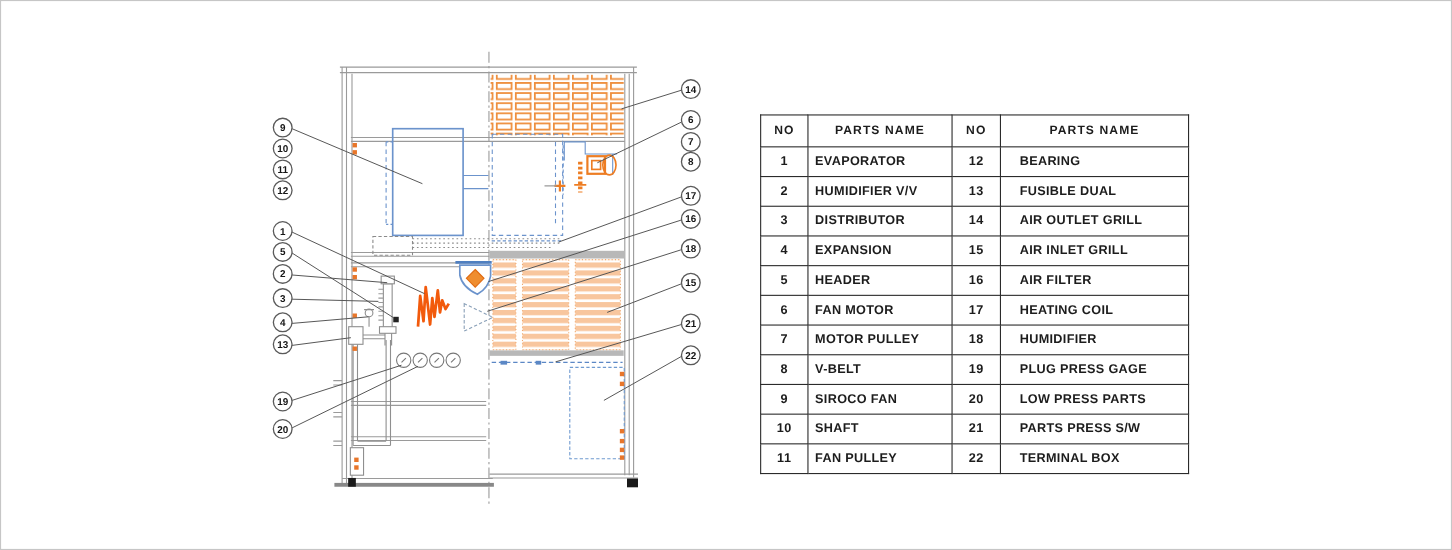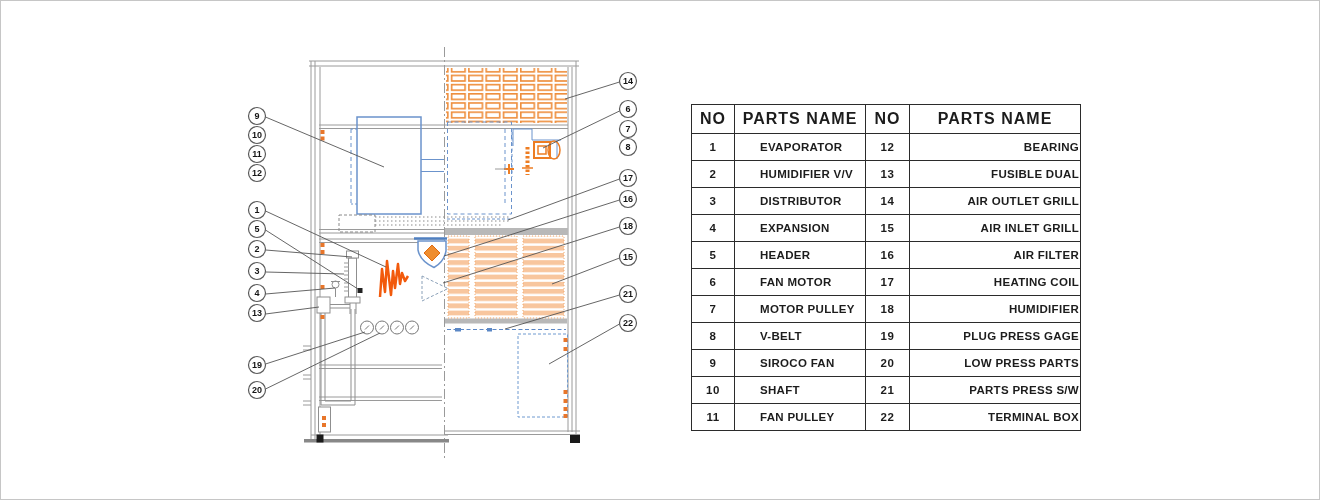--- a/index.html
+++ b/index.html
@@ -12,25 +12,25 @@
   .callout circle{fill:#fff;stroke:#5a5a5a;stroke-width:1.2;}
   .callout text{font-family:"Liberation Sans",sans-serif;font-size:9px;font-weight:bold;
                 fill:#151515;text-anchor:middle;}
 
   
   table.parts{position:absolute;left:690px;top:103px;width:389px;height:291px;
               border-collapse:collapse;table-layout:fixed;
               font-family:"Liberation Sans",sans-serif;font-size:11.5px;font-weight:bold;
               color:#1c1c1c;background:#fff;}
   table.parts th,table.parts td{border:1px solid #2b2b2b;overflow:hidden;white-space:nowrap;}
-  table.parts th{height:26px;font-size:16px;letter-spacing:1px;text-align:center;}
+  table.parts th{height:26px;font-size:11px;letter-spacing:1px;text-align:center;}
   table.parts td{height:24px;}
   td.no{text-align:center;letter-spacing:0.5px;}
-  td.nm1{text-align:left;padding-left:25px;letter-spacing:0.3px;}
-  td.nm2{text-align:right;padding-left:17px;letter-spacing:0.3px;}
+  td.nm1{text-align:left;padding-left:6px;letter-spacing:0.3px;}
+  td.nm2{text-align:left;padding-left:17px;letter-spacing:0.3px;}
 </style>
 </head>
 <body>
 
 <div class="canvas">
 
   <svg class="diagram-svg" width="440" height="427" viewBox="225 38 440 427" xmlns="http://www.w3.org/2000/svg">
     <defs>
       <pattern id="grill" patternUnits="userSpaceOnUse" width="17.3" height="9.2">
         <rect x="0.8" y="0.8" width="13.5" height="5.6" fill="none" stroke="#ee8e3c" stroke-width="1.6"></rect>

